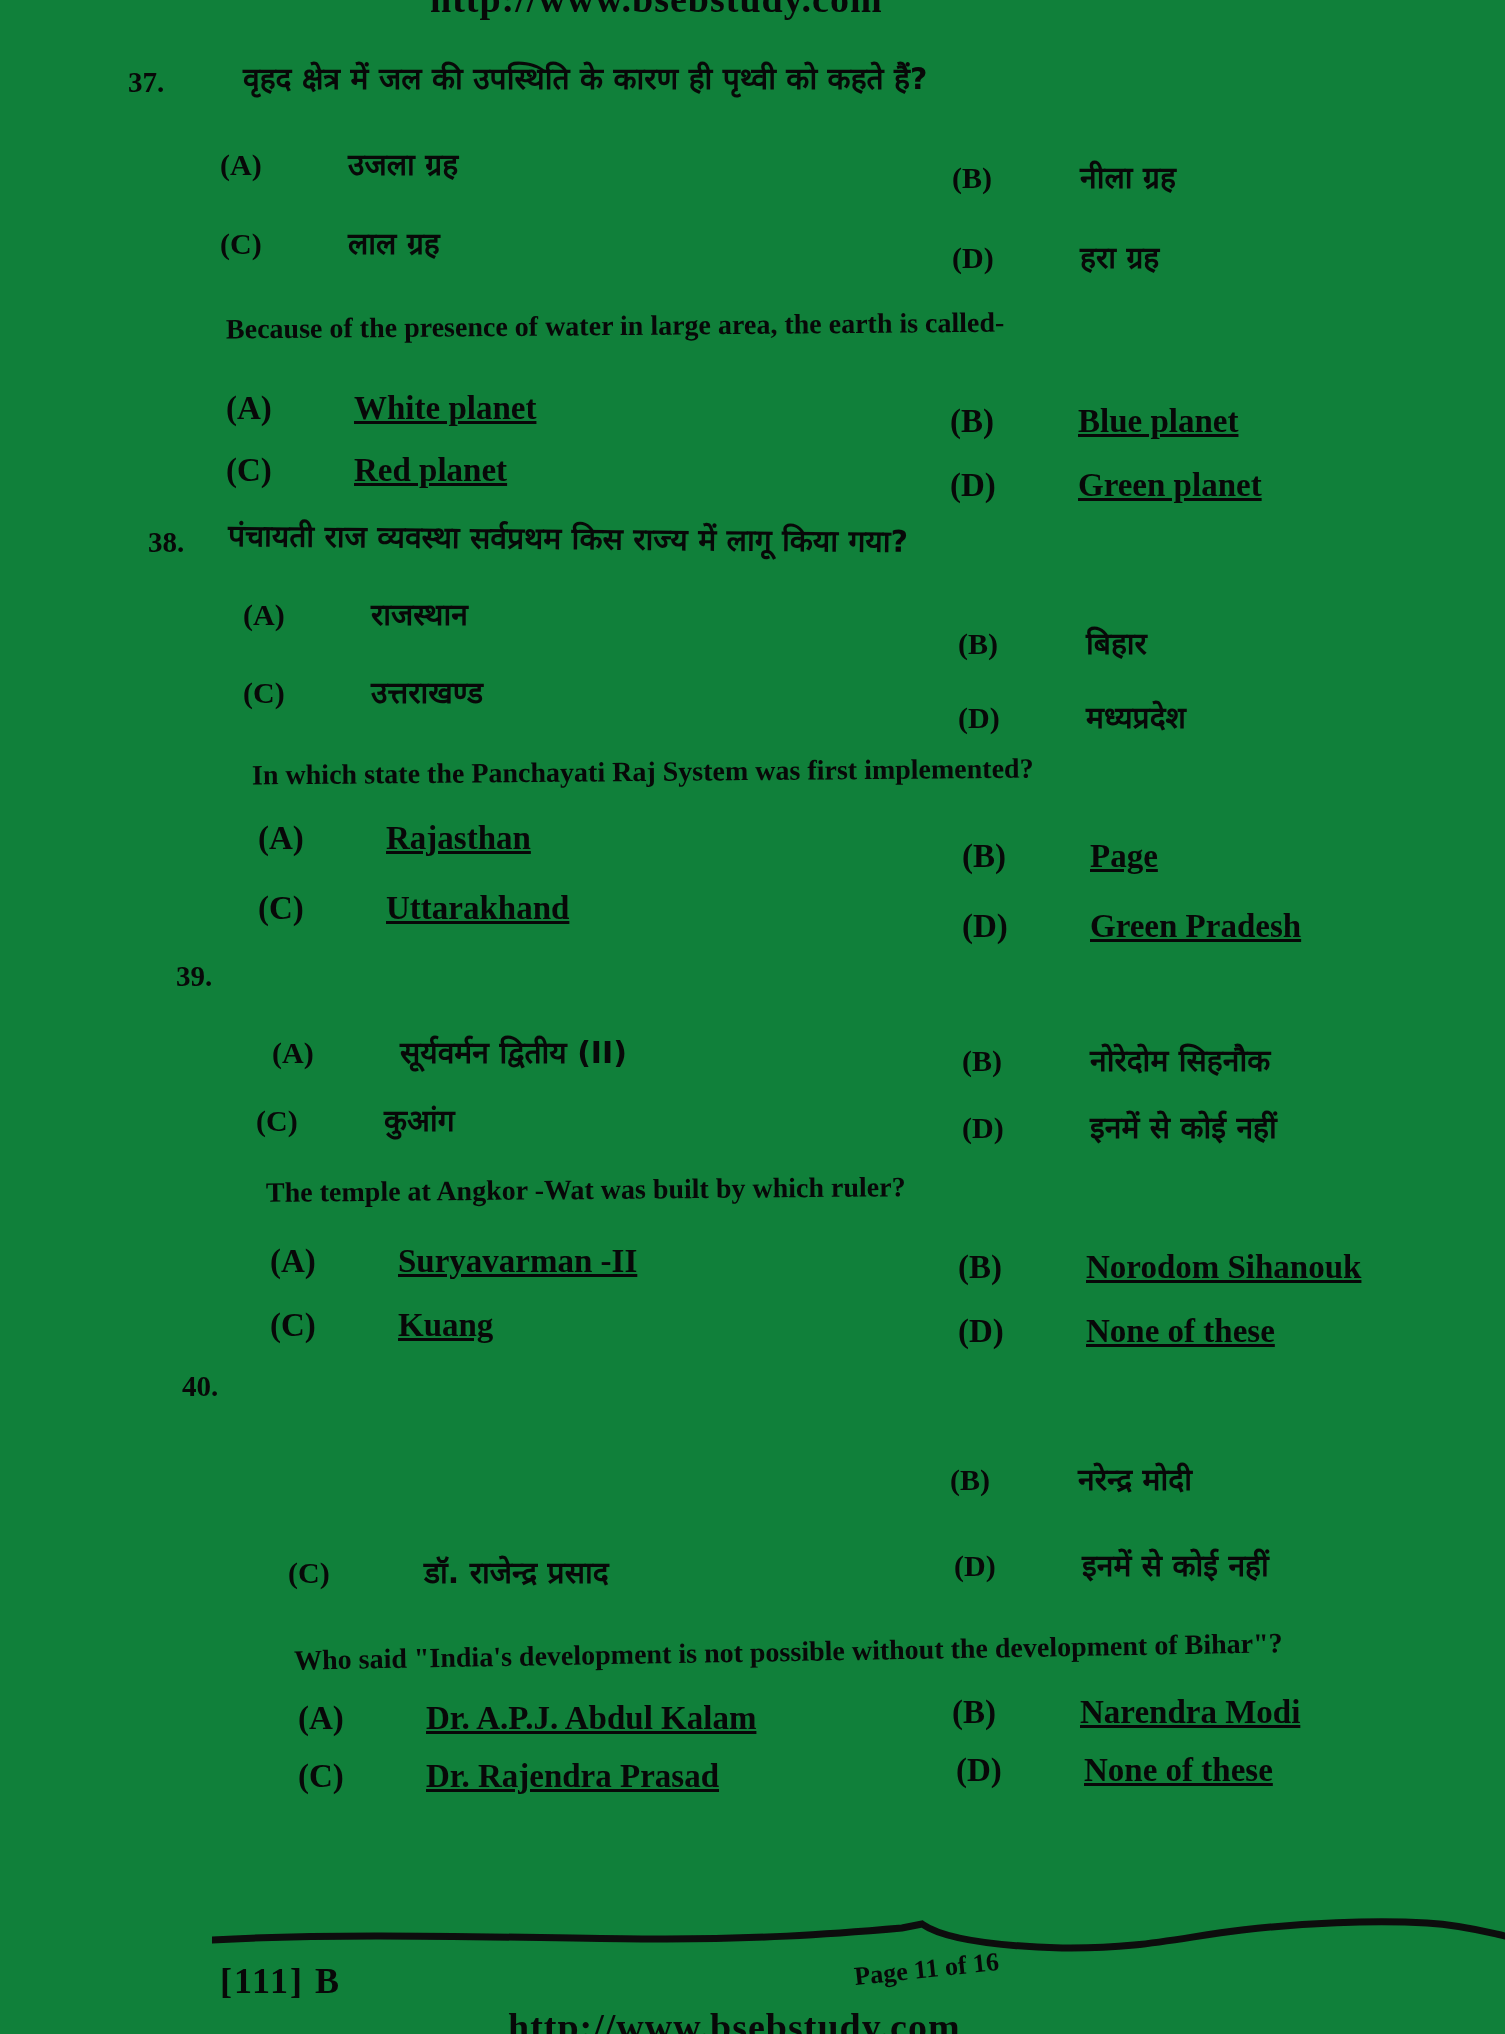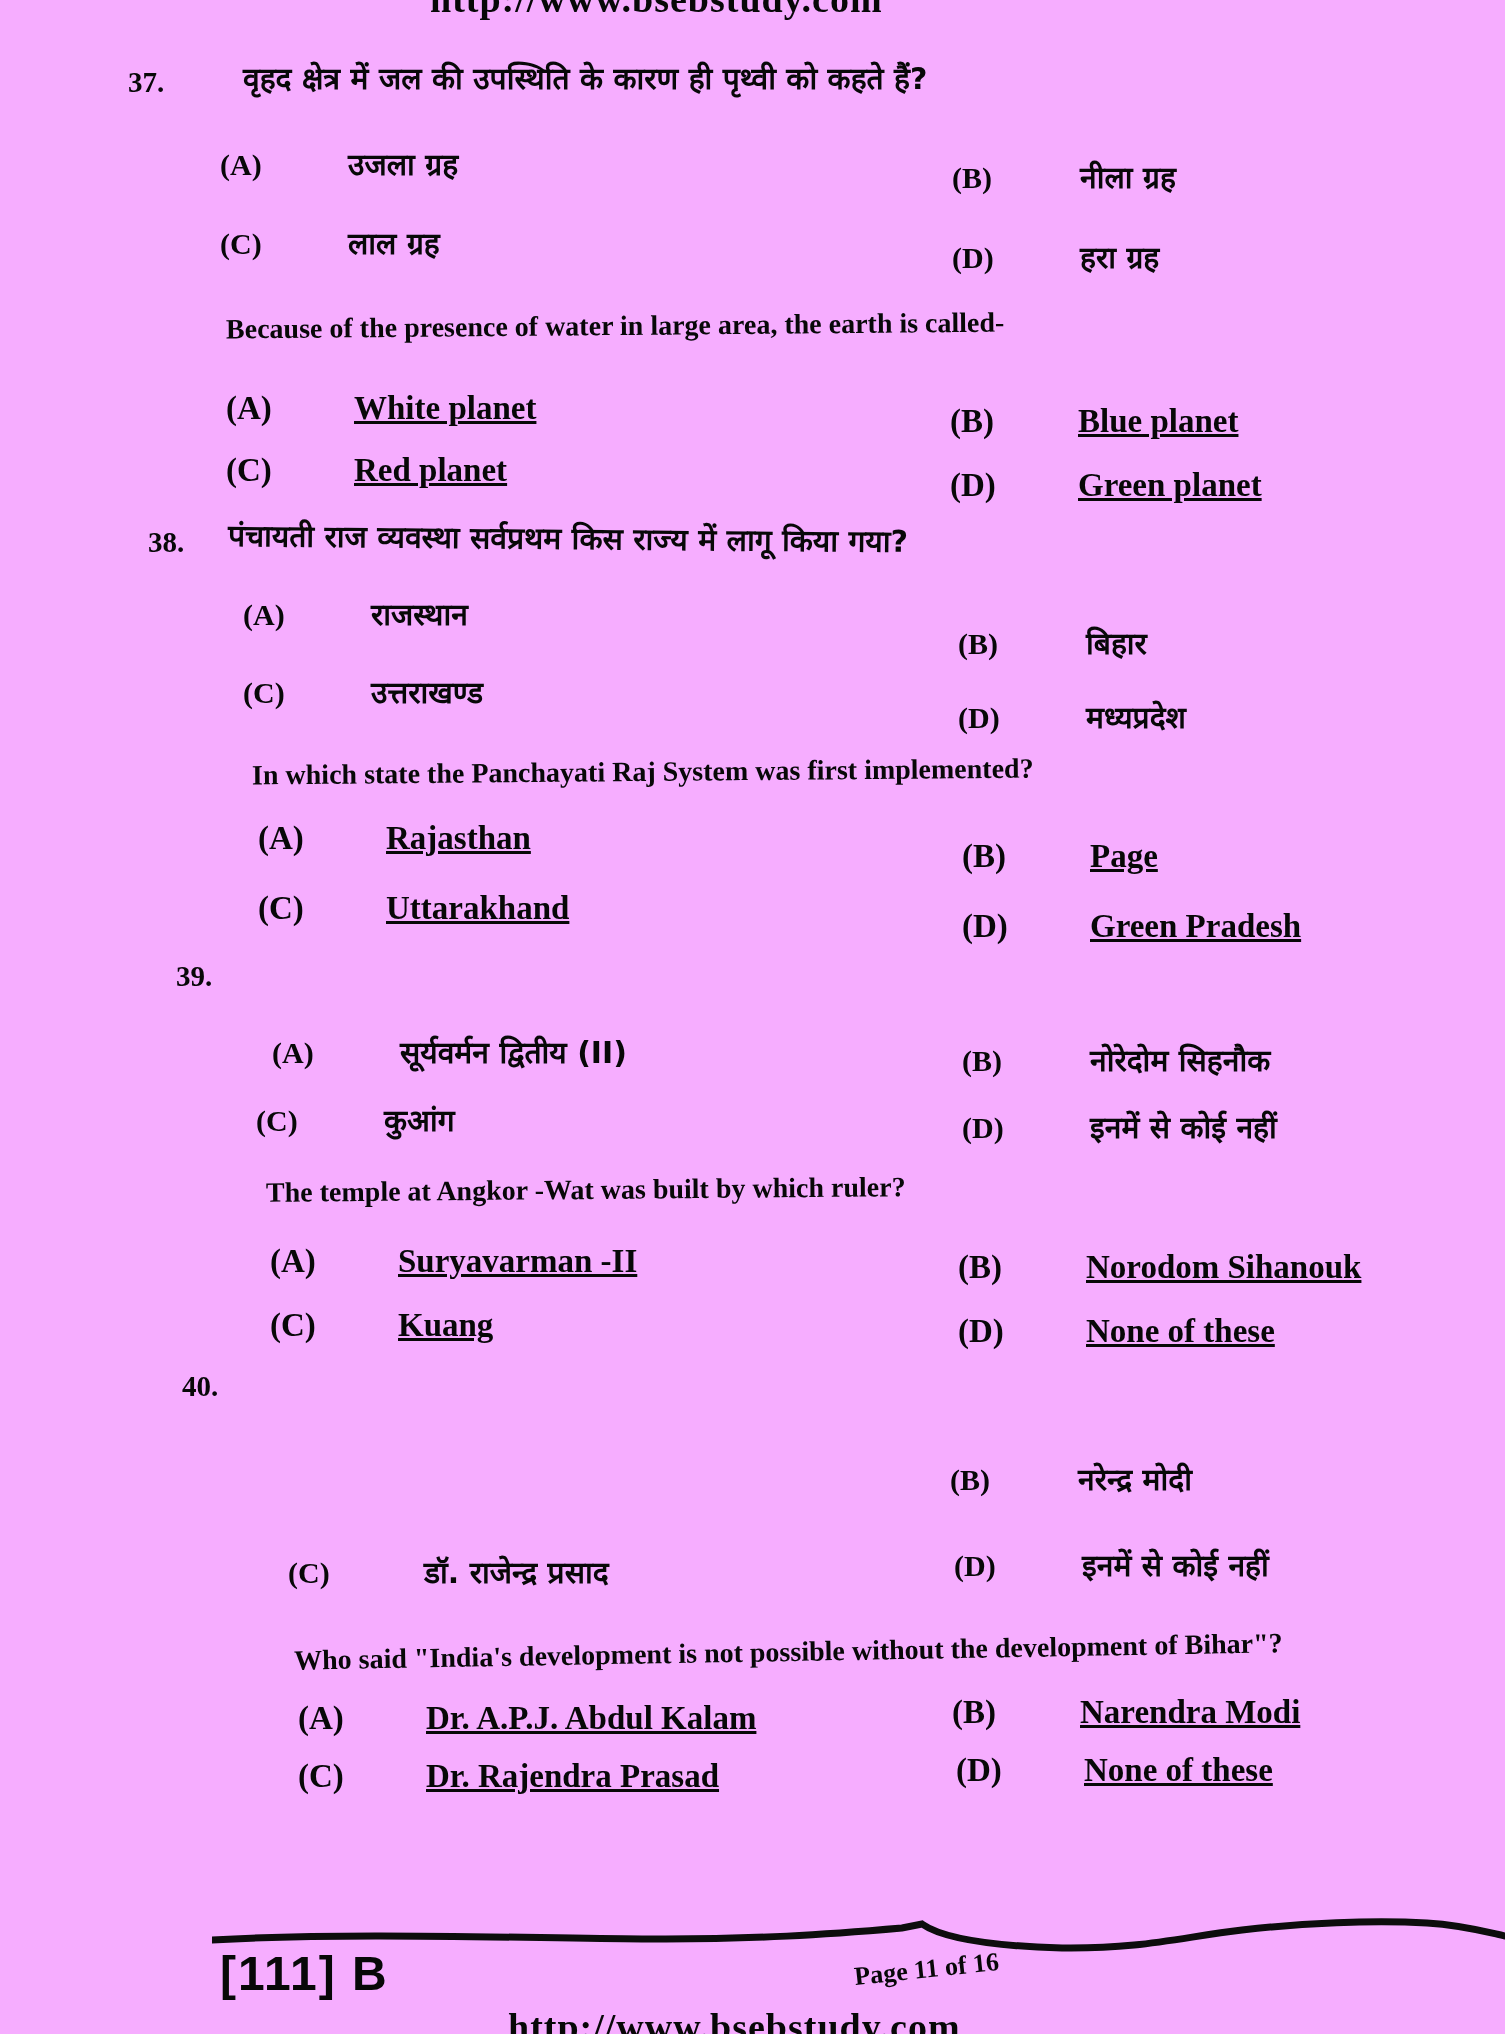--- a/index.html
+++ b/index.html
@@ -1,35 +1,35 @@
 <!DOCTYPE html>
 <html><head>
 <meta charset="utf-8">
 <style>
   html,body{margin:0;padding:0;background:#e8e8e8;}
   .page{
     position:relative;
     width:1505px;
     height:2034px;
-    background:#f0abfc;
+    background:#15803d;
     overflow:hidden;
     color:#0e0e0e;
     filter:blur(0.3px) contrast(1.05);
   }
   .abs{position:absolute;white-space:nowrap;line-height:1.15;}
   .eng{font-family:"Liberation Serif",serif;font-weight:700;}
   .hindi{font-family:"DejaVu Sans","Liberation Sans",sans-serif;font-weight:700;}
   .qnum{font-family:"Liberation Serif",serif;font-weight:700;font-size:29px;}
   .hq{font-size:30px;}
   .eq{font-size:28px;}
   .h-opt{font-size:30px;}
   .e-opt{font-size:33px;text-decoration:underline;}
   .lbl{display:inline-block;width:128px;font-family:"Liberation Serif",serif;font-weight:700;}
   .url{font-family:"Liberation Serif",serif;font-weight:700;font-size:38px;letter-spacing:1px;}
-  .code{font-family:Liberation Sans, sans-serif;font-weight:700;font-size:48px;letter-spacing:2px;}
+  .code{font-family:Liberation Serif, serif;font-weight:700;font-size:36px;letter-spacing:2px;margin-top:15px;}
   .pageno{font-family:"Liberation Serif",serif;font-weight:700;font-size:26px;transform:rotate(-6deg);transform-origin:left bottom;}
   .t05{transform:rotate(-0.5deg);}
   .t1{transform:rotate(-1deg);}
   .tp5{transform:rotate(0.5deg);}
 </style>
 </head>
 <body>
 
 <div class="page">
 

